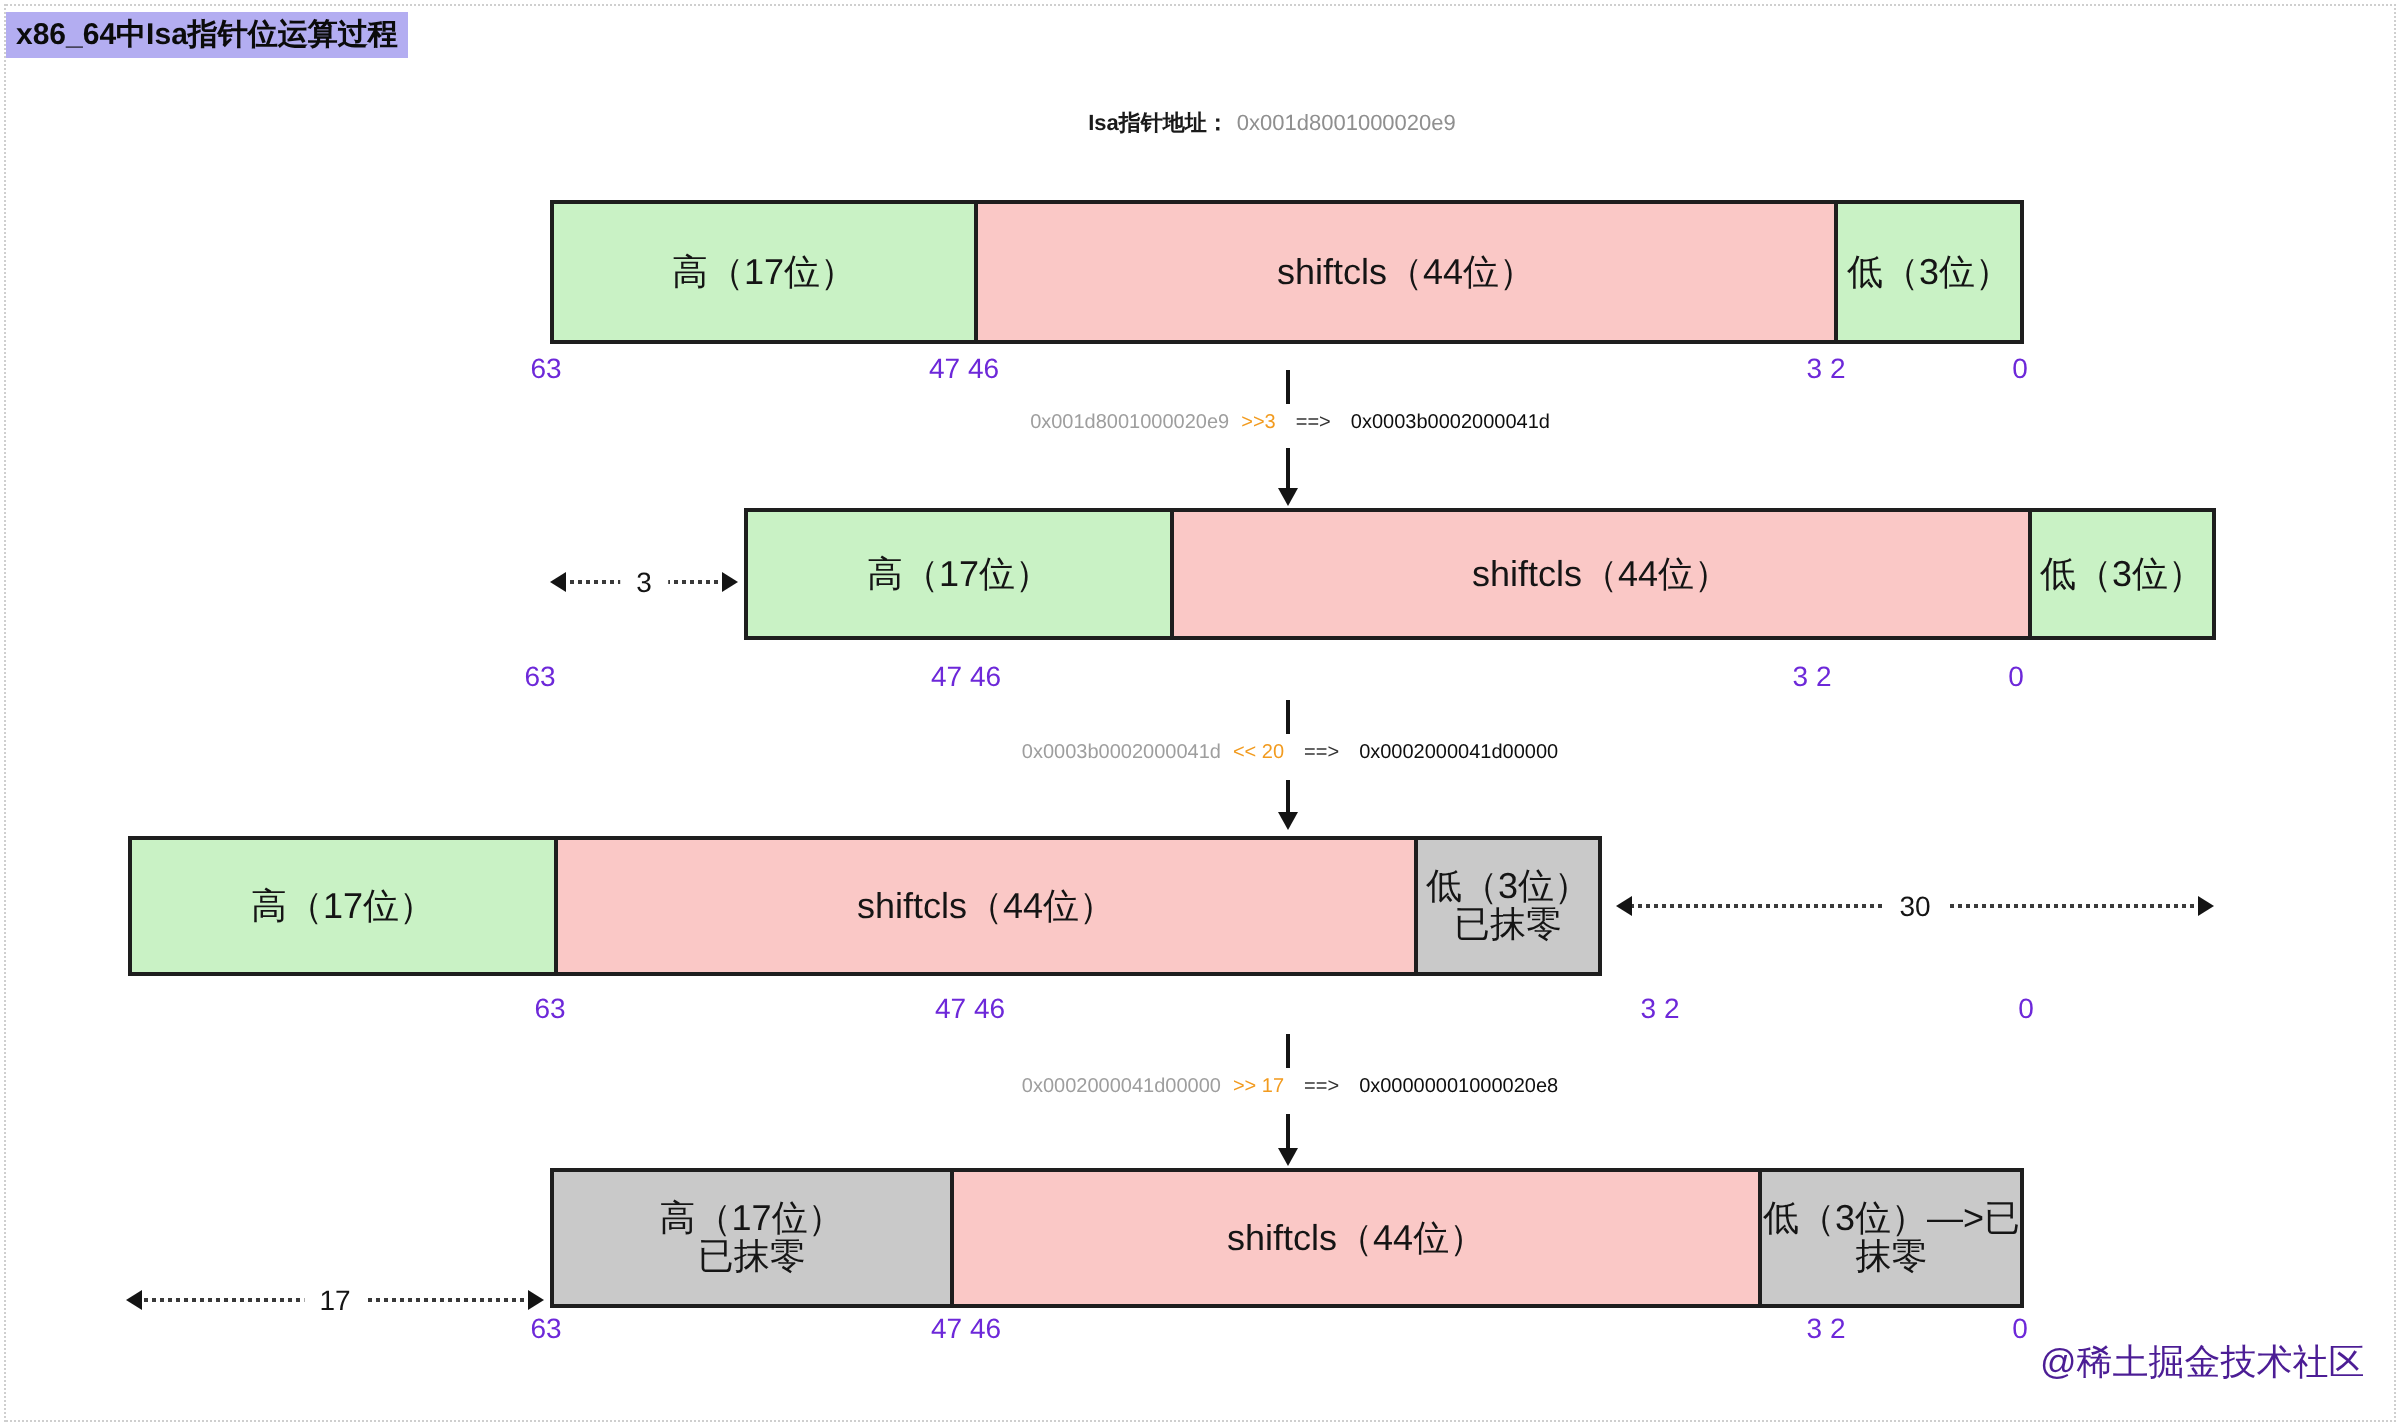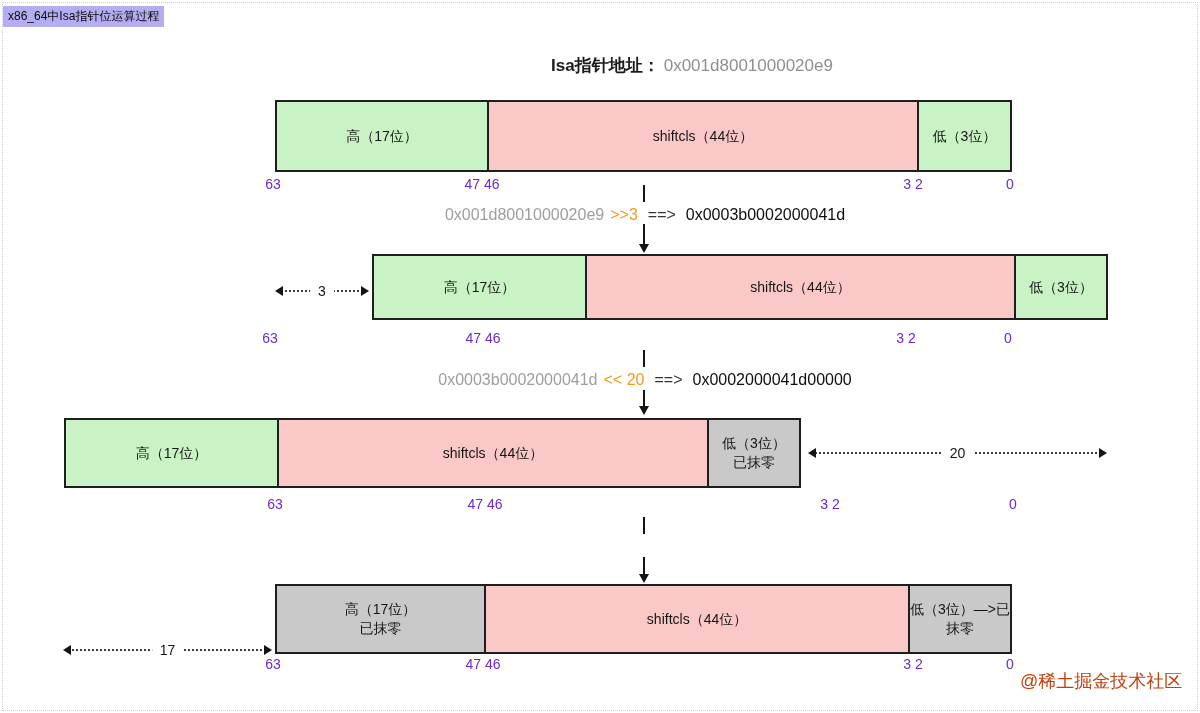--- a/index.html
+++ b/index.html
@@ -1,61 +1,61 @@
 <!DOCTYPE html>
 <html><head>
 <meta charset="utf-8">
 <style>
   html,body{margin:0;padding:0;background:#fff;}
   .stage{position:relative;width:1200px;height:713px;background:#ffffff;overflow:hidden;
          font-family:"Liberation Sans","DejaVu Sans",sans-serif;color:#111;}
   .frame{position:absolute;inset:2px;border:1px dotted #cfcfcf;pointer-events:none;}
 
   .title{position:absolute;left:3px;top:6px;background:#b3adf1;color:#0b0b0b;
-         font-size:12px;font-weight:400;padding:2px 5px;white-space:nowrap;}
+         font-size:15px;font-weight:700;padding:2px 5px;white-space:nowrap;}
 
-  .header{position:absolute;left:692px;top:54px;transform:translateX(-50%);
-          font-size:17px;white-space:nowrap;}
+  .header{position:absolute;left:636px;top:54px;transform:translateX(-50%);
+          font-size:11px;white-space:nowrap;}
   .header .lbl{font-weight:700;color:#1a1a1a;}
   .header .val{color:#8f8f8f;margin-left:4px;}
 
   .bar{position:absolute;display:flex;border:2px solid #1e1e1e;box-sizing:border-box;background:#fff;}
   .seg{display:flex;flex-direction:column;align-items:center;justify-content:center;
-       font-size:14px;color:#151515;box-sizing:border-box;text-align:center;}
+       font-size:18px;color:#151515;box-sizing:border-box;text-align:center;}
   .seg + .seg{border-left:2px solid #1e1e1e;}
   .seg .l{line-height:19px;white-space:nowrap;}
   .seg.green{background:#c9f2c5;}
   .seg.pink{background:#fac8c6;}
   .seg.gray{background:#c9c9c9;}
 
   .tick{position:absolute;transform:translateX(-50%);font-size:14px;color:#6d28d9;white-space:nowrap;}
 
   .vline{position:absolute;width:2px;background:#141414;}
   .varrow{position:absolute;width:2px;background:#141414;}
   .varrow::after{content:"";position:absolute;left:50%;top:100%;transform:translateX(-50%);
                  width:0;height:0;border-left:5px solid transparent;border-right:5px solid transparent;
                  border-top:9px solid #141414;}
 
-  .opline{position:absolute;transform:translateX(-50%);white-space:nowrap;font-size:16px;}
+  .opline{position:absolute;transform:translateX(-50%);white-space:nowrap;font-size:10px;}
   .op-input{color:#9e9e9e;}
   .op-shift{color:#f29b1f;margin:0 10px 0 6px;}
   .op-eq{color:#333;margin-right:10px;}
   .op-result{color:#0e0e0e;}
 
   .dotline{position:absolute;height:0;border-top:2px dotted #3a3a3a;}
   .dotline .ah-l{position:absolute;left:-2px;top:-6px;width:0;height:0;
                  border-top:5px solid transparent;border-bottom:5px solid transparent;
                  border-right:8px solid #141414;}
   .dotline .ah-r{position:absolute;right:-2px;top:-6px;width:0;height:0;
                  border-top:5px solid transparent;border-bottom:5px solid transparent;
                  border-left:8px solid #141414;}
   .dotline .dlab{position:absolute;left:50%;top:-1px;transform:translate(-50%,-50%);
                  background:#fff;padding:0 8px;font-size:14px;color:#141414;}
 
-  .wm{position:absolute;left:1020px;top:669px;color:#c2410c;font-size:18px;white-space:nowrap;}
+  .wm{position:absolute;left:1020px;top:669px;color:#4c1d95;font-size:18px;white-space:nowrap;}
   .wm-ghost{position:absolute;left:515px;top:650px;color:#000;opacity:0.05;font-size:16px;
             letter-spacing:20px;white-space:nowrap;}
 </style>
 </head>
 <body>
 
 <div class="stage">
   <div class="frame"></div>
 
   <div class="title">x86_64中Isa指针位运算过程</div>
@@ -121,28 +121,31 @@
       <div class="l">shiftcls（44位）</div>
     </div>
     <div class="seg gray" style="flex:1;">
       <div class="l">低（3位）</div>
       <div class="l">已抹零</div>
     </div>
   </div>
   <div class="dotline" style="left:810px;top:452px;width:295px;">
     <span class="ah-l"></span>
     <span class="ah-r"></span>
-    <span class="dlab">20</span>
+    <span class="dlab">30</span>
   </div>
   <div class="tick" style="left:275px;top:496px;">63</div>
   <div class="tick" style="left:485px;top:496px;">47 46</div>
   <div class="tick" style="left:830px;top:496px;">3 2</div>
   <div class="tick" style="left:1013px;top:496px;">0</div>
 
   <div class="vline" style="left:643px;top:517px;height:17px;"></div>
+  <div class="opline" style="left:645px;top:538px;">
+    <span class="op-input">0x0002000041d00000</span><span class="op-shift">&gt;&gt; 17</span><span class="op-eq">==&gt;</span><span class="op-result">0x00000001000020e8</span>
+  </div>
   <div class="varrow" style="left:643px;top:557px;height:17px;"></div>
 
   <div class="dotline" style="left:65px;top:617px;width:205px;margin-top:32px;">
     <span class="ah-l"></span>
     <span class="ah-r"></span>
     <span class="dlab">17</span>
   </div>
   <div class="bar" style="left:275px;top:584px;width:737px;height:70px;">
     <div class="seg gray" style="width:210px;">
       <div class="l">高（17位）</div>

